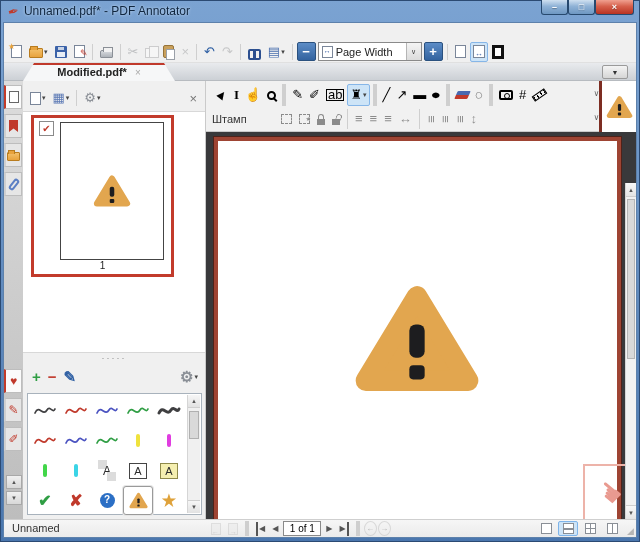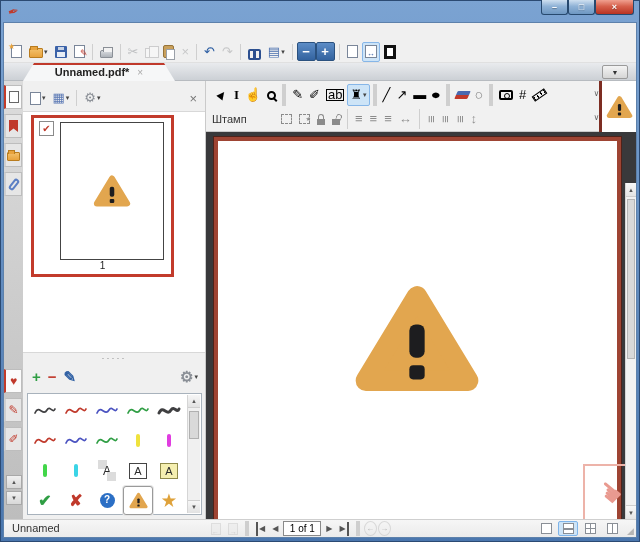--- a/index.html
+++ b/index.html
@@ -181,20 +181,21 @@
   .k-vm4 .ic{background:linear-gradient(#8a8f96,#8a8f96) center/1px 100% no-repeat,#fff;}
   .grip{position:absolute;right:2px;bottom:1px;color:#b5b5b5;font-size:9px;}
 </style>
 </head>
 <body>
 
 <div class="win">
 
   <div class="titlebar">
     <span class="appicon">✒</span>
+    <span class="title">Unnamed.pdf* - PDF Annotator</span>
     <span class="wbtns">
 
     <button class="wbtn k-min"><span class="ic">–</span></button>
         <button class="wbtn k-max"><span class="ic">□</span></button>
         <button class="wbtn k-close"><span class="ic">×</span></button>
       </span>
   </div>
 
   <div class="app">
 
@@ -255,41 +256,46 @@
           </button>
           <button class="tbtn" style="color: rgb(74, 111, 174);">
             <span class="ic">▤</span>
             <span class="arr">▾</span>
           </button>
           <button class="tbtn k-sep"></button>
           <button class="tbtn k-zoombtn">
             <span class="ic">−</span>
           </button>
         </span>
+      <div class="combo">
+        <span class="pw"></span>
+        <span class="combo-text">Page Width</span>
+        <span class="combo-arrow">∨</span>
+      </div>
       <span class="rep">
 
       <button class="tbtn k-zoombtn">
             <span class="ic">+</span>
           </button>
           <button class="tbtn k-sep"></button>
           <button class="tbtn k-page">
             <span class="ic"></span>
           </button>
           <button class="tbtn k-pagew selected">
             <span class="ic"></span>
           </button>
           <button class="tbtn k-blackpage">
             <span class="ic"></span>
           </button>
         </span>
     </div>
 
     <div class="tabbar">
       <div class="tab">
-        <span class="tab-title">Unnamed.pdf*</span>
+        <span class="tab-title">Modified.pdf*</span>
         <span class="tab-close">×</span>
       </div>
       <button class="tab-overflow">▼</button>
     </div>
 
     <div class="main">
 
       <div class="leftstrip">
         <span class="sgroup sg-top">
 

